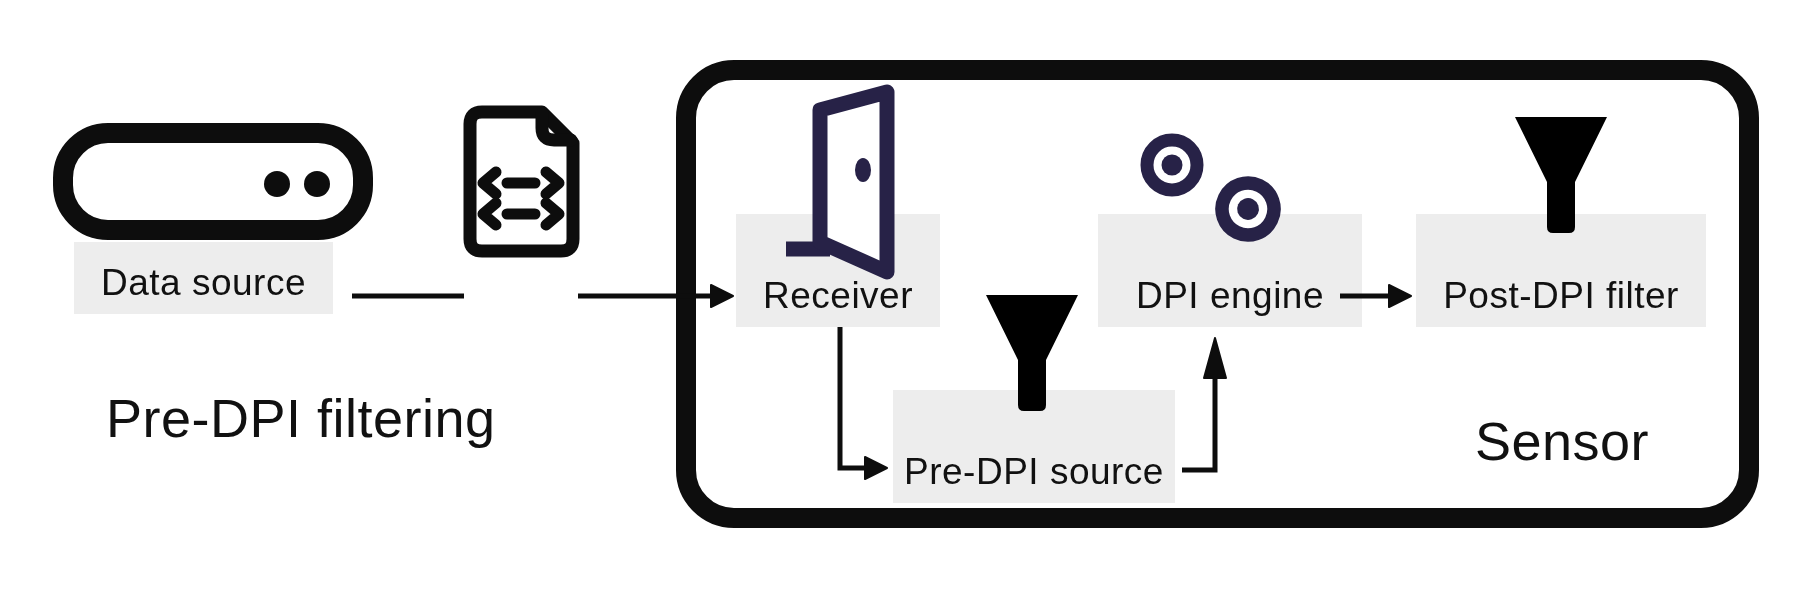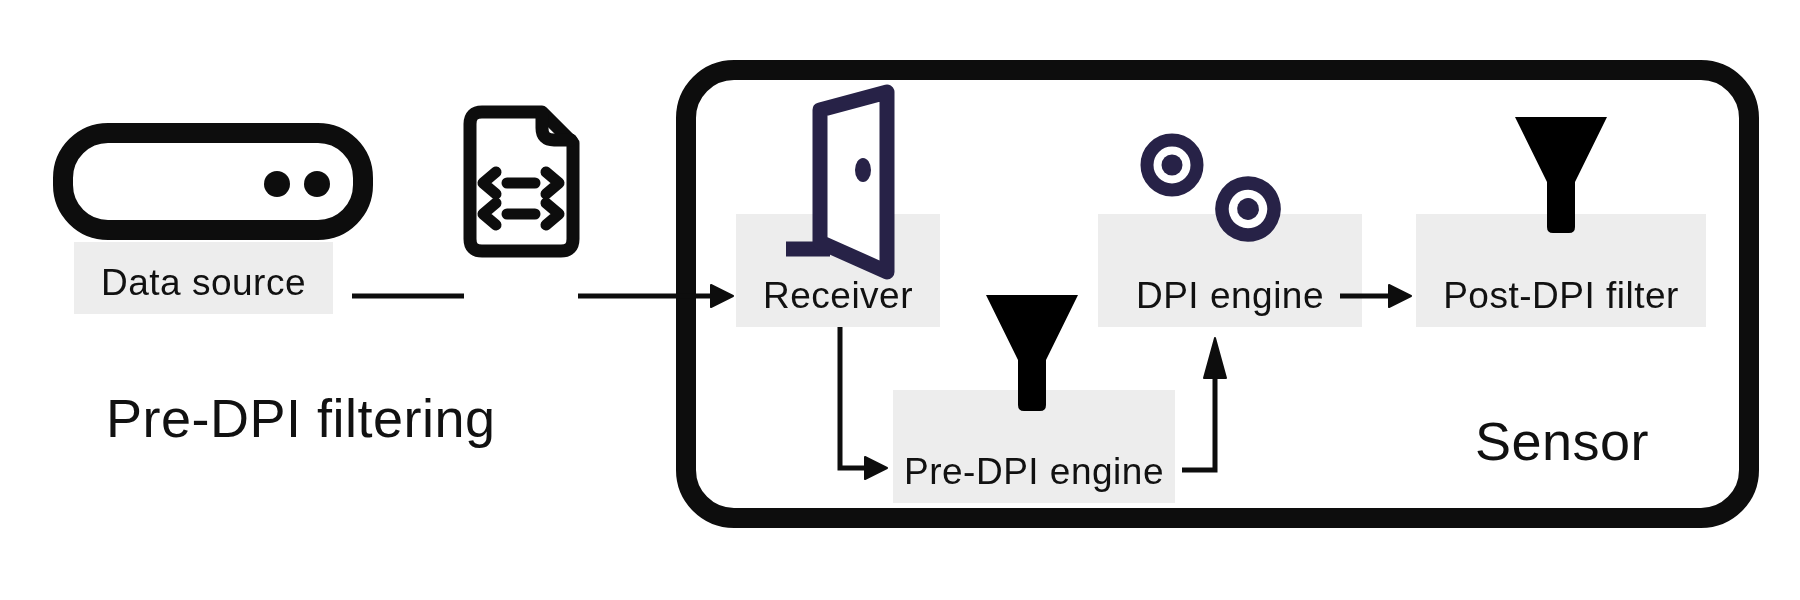--- a/index.html
+++ b/index.html
@@ -38,21 +38,21 @@
 </head>
 <body>
 
 <div id="stage">
 
   <div class="node-label" style="left:74px;top:242px;width:259px;height:72px;">Data source</div>
 
 
   <div class="node-label" style="left:736px;top:214px;width:204px;height:113px;">Receiver</div>
 
-  <div class="node-label" style="left:893px;top:390px;width:282px;height:113px;">Pre-DPI engine</div>
+  <div class="node-label" style="left:893px;top:390px;width:282px;height:113px;">Pre-DPI source</div>
 
   <div class="node-label" style="left:1098px;top:214px;width:264px;height:113px;">DPI engine</div>
 
   <div class="node-label" style="left:1416px;top:214px;width:290px;height:113px;text-align:center;">Post-DPI filter</div>
 
   <div class="section-label" style="left:106px;top:391px;">Pre-DPI filtering</div>
 
   <div class="section-label" style="left:1430px;top:414px;margin-left:45px;">Sensor</div>
 
   <svg id="overlay" width="1800" height="600" viewBox="0 0 1800 600">

